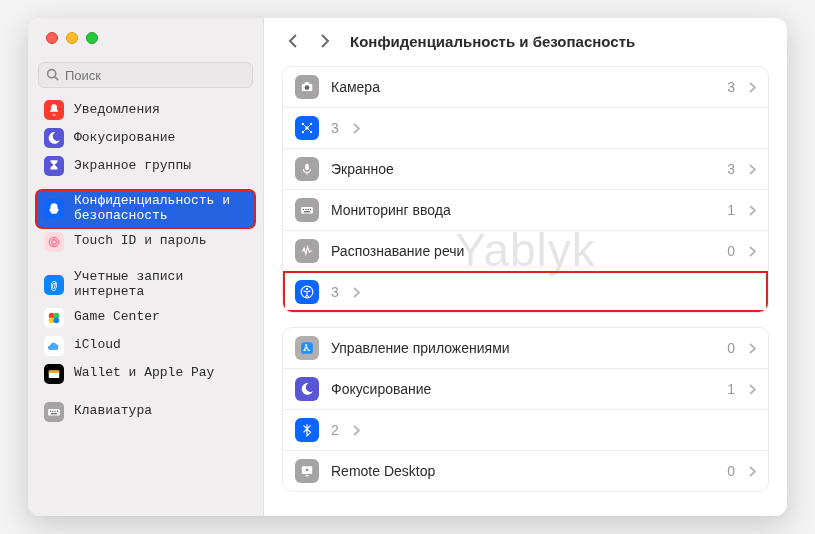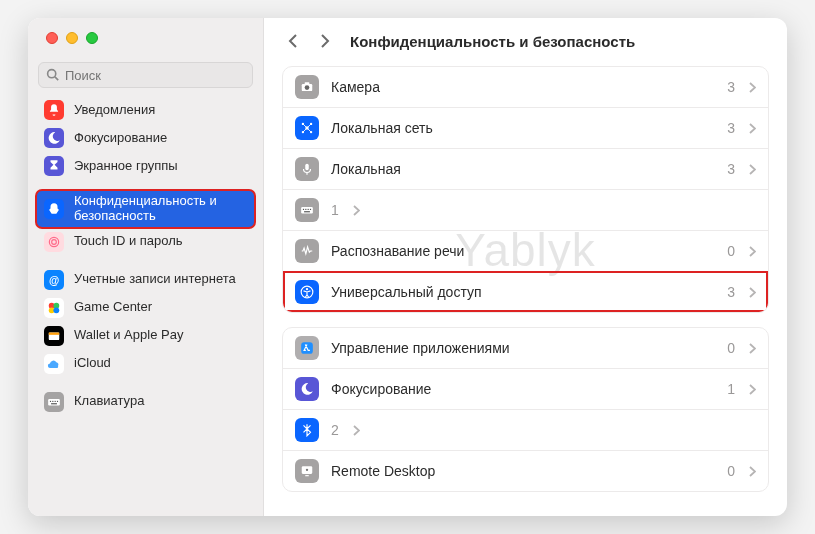--- a/index.html
+++ b/index.html
@@ -52,21 +52,21 @@
     color: #7a7a7a;
   }
   .search-wrap { position: relative; }
   .search-icon {
     position: absolute;
     left: 18px; top: 14px;
     color: #8a8989;
     font-size: 12px;
   }
   .nav { padding: 2px 8px 10px 8px; }
-  .nav-group { margin-bottom: 10px; }
+  .nav-group { margin-bottom: 10px; font-family: Liberation Mono, monospace; }
   .nav-item {
     display: flex;
     align-items: center;
     gap: 10px;
     padding: 4px 8px;
     border-radius: 6px;
     font-size: 13px;
     color: #2b2b2b;
     cursor: default;
   }
@@ -226,35 +226,35 @@
               <svg width="14" height="14" viewBox="0 0 24 24">
                 <circle cx="8" cy="8" r="5" fill="#ff3b30"></circle>
                 <circle cx="16" cy="8" r="5" fill="#34c759"></circle>
                 <circle cx="8" cy="16" r="5" fill="#ffcc00"></circle>
                 <circle cx="16" cy="16" r="5" fill="#0a84ff"></circle>
               </svg>
             </span>
             <span class="label">Game Center</span>
           </div>
           <div class="nav-item">
+            <span class="icon" style="background: rgb(255, 255, 255);">
+              <svg width="14" height="14" viewBox="0 0 24 24">
+                <path fill="#4aa8ff" d="M19 15a4 4 0 0 0-3-6 6 6 0 0 0-11 2 4 4 0 0 0 1 8h12a4 4 0 0 0 1-4z"></path>
+              </svg>
+            </span>
+            <span class="label">iCloud</span>
+          </div>
+          <div class="nav-item">
             <span class="icon" style="background: rgb(0, 0, 0);">
               <svg width="14" height="14" viewBox="0 0 24 24">
                 <rect x="3" y="6" width="18" height="13" rx="2" fill="#fff"></rect>
                 <rect x="3" y="6" width="18" height="4" fill="#ff9f0a"></rect>
               </svg>
             </span>
             <span class="label">Wallet и Apple Pay</span>
-          </div>
-          <div class="nav-item">
-            <span class="icon" style="background: rgb(255, 255, 255);">
-              <svg width="14" height="14" viewBox="0 0 24 24">
-                <path fill="#4aa8ff" d="M19 15a4 4 0 0 0-3-6 6 6 0 0 0-11 2 4 4 0 0 0 1 8h12a4 4 0 0 0 1-4z"></path>
-              </svg>
-            </span>
-            <span class="label">iCloud</span>
           </div>
         </div>
         <div class="nav-group">
           <div class="nav-item">
             <span class="icon" style="background: rgb(165, 163, 163);">
               <svg width="14" height="14" viewBox="0 0 24 24">
                 <rect x="2" y="7" width="20" height="11" rx="2" fill="#fff"></rect>
                 <rect x="5" y="10" width="2" height="2" fill="#555"></rect>
                 <rect x="9" y="10" width="2" height="2" fill="#555"></rect>
                 <rect x="13" y="10" width="2" height="2" fill="#555"></rect>
@@ -308,55 +308,55 @@
                 <circle cx="5" cy="5" r="2" fill="#fff"></circle>
                 <circle cx="19" cy="5" r="2" fill="#fff"></circle>
                 <circle cx="5" cy="19" r="2" fill="#fff"></circle>
                 <circle cx="19" cy="19" r="2" fill="#fff"></circle>
                 <line x1="12" y1="12" x2="5" y2="5" stroke="#fff" stroke-width="1.5"></line>
                 <line x1="12" y1="12" x2="19" y2="5" stroke="#fff" stroke-width="1.5"></line>
                 <line x1="12" y1="12" x2="5" y2="19" stroke="#fff" stroke-width="1.5"></line>
                 <line x1="12" y1="12" x2="19" y2="19" stroke="#fff" stroke-width="1.5"></line>
               </svg>
             </span>
-            <span class="title">Локальная сеть</span>
             <span class="count">3</span>
             <span class="chev">
               <svg width="7" height="11" viewBox="0 0 7 11">
                 <path d="M1 1l5 4.5L1 10" fill="none" stroke="#b6b4b4" stroke-width="1.8"></path>
               </svg>
             </span>
           </div>
           <div class="row">
             <span class="icon" style="background: rgb(165, 163, 163);">
               <svg width="14" height="14" viewBox="0 0 24 24">
                 <rect x="9" y="3" width="6" height="11" rx="3" fill="#fff"></rect>
                 <path d="M6 12a6 6 0 0 0 12 0" fill="none" stroke="#fff" stroke-width="2"></path>
                 <line x1="12" y1="18" x2="12" y2="22" stroke="#fff" stroke-width="2"></line>
               </svg>
             </span>
-            <span class="title">Локальная</span>
+            <span class="title">Экранное</span>
             <span class="count">3</span>
             <span class="chev">
               <svg width="7" height="11" viewBox="0 0 7 11">
                 <path d="M1 1l5 4.5L1 10" fill="none" stroke="#b6b4b4" stroke-width="1.8"></path>
               </svg>
             </span>
           </div>
           <div class="row">
             <span class="icon" style="background: rgb(165, 163, 163);">
               <svg width="14" height="14" viewBox="0 0 24 24">
                 <rect x="2" y="7" width="20" height="11" rx="2" fill="#fff"></rect>
                 <rect x="5" y="10" width="2" height="2" fill="#555"></rect>
                 <rect x="9" y="10" width="2" height="2" fill="#555"></rect>
                 <rect x="13" y="10" width="2" height="2" fill="#555"></rect>
                 <rect x="17" y="10" width="2" height="2" fill="#555"></rect>
                 <rect x="7" y="14" width="10" height="2" fill="#555"></rect>
               </svg>
             </span>
+            <span class="title">Мониторинг ввода</span>
             <span class="count">1</span>
             <span class="chev">
               <svg width="7" height="11" viewBox="0 0 7 11">
                 <path d="M1 1l5 4.5L1 10" fill="none" stroke="#b6b4b4" stroke-width="1.8"></path>
               </svg>
             </span>
           </div>
           <div class="row">
             <span class="icon" style="background: rgb(165, 163, 163);">
               <svg width="14" height="14" viewBox="0 0 24 24">
@@ -372,21 +372,20 @@
             </span>
           </div>
           <div class="row hl">
             <span class="icon" style="background: rgb(10, 102, 255);">
               <svg width="14" height="14" viewBox="0 0 24 24">
                 <circle cx="12" cy="12" r="10" fill="none" stroke="#fff" stroke-width="2"></circle>
                 <circle cx="12" cy="7" r="2" fill="#fff"></circle>
                 <path d="M6 10l6 2 6-2M12 12v5m-3 4l3-4 3 4" fill="none" stroke="#fff" stroke-width="2"></path>
               </svg>
             </span>
-            <span class="title">Универсальный доступ</span>
             <span class="count">3</span>
             <span class="chev">
               <svg width="7" height="11" viewBox="0 0 7 11">
                 <path d="M1 1l5 4.5L1 10" fill="none" stroke="#b6b4b4" stroke-width="1.8"></path>
               </svg>
             </span>
           </div>
         </div>
         <div class="group">
           <div class="row">

